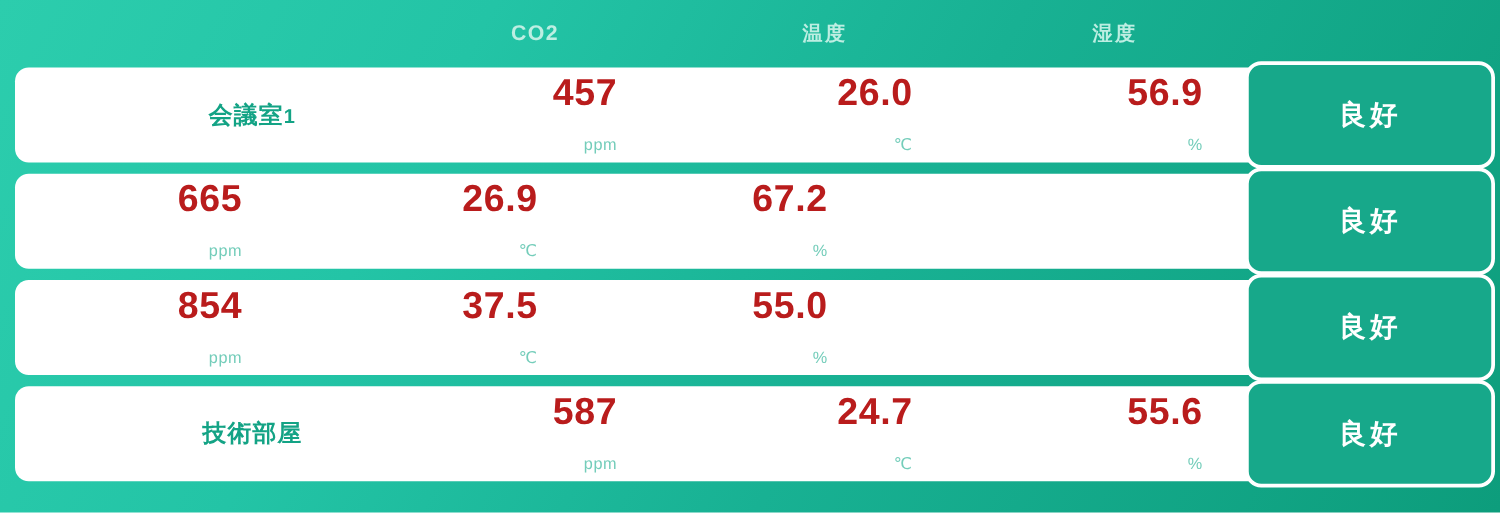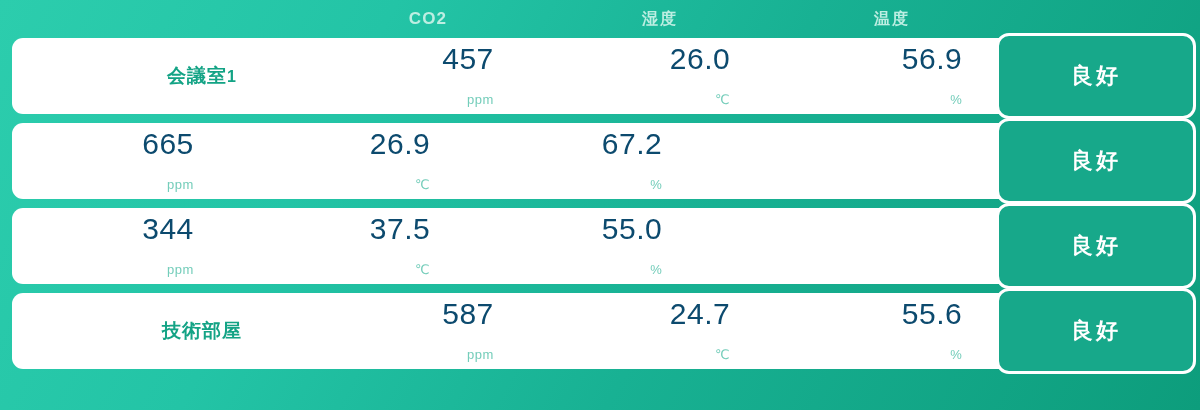--- a/index.html
+++ b/index.html
@@ -18,21 +18,21 @@
     width: 1200px;
     height: 410px;
     box-sizing: border-box;
     padding: 0 12px;
     display: flex;
     flex-direction: column;
   }
 
   
   .header-row {
-    height: 38px;
+    height: 54px;
     display: flex;
     align-items: center;
     flex: 0 0 auto;
   }
   .col-room   { width: 300px; flex: 0 0 300px; }
   .col-metric { width: 232px; flex: 0 0 232px; text-align: center; }
   .col-status { flex: 1 1 auto; }
 
   .header-label {
     color: #bdeee2;
@@ -79,23 +79,23 @@
     align-items: center;
     justify-content: center;
     position: relative;
   }
   .metric-inner {
     display: inline-flex;
     flex-direction: column;
     align-items: flex-end;
   }
   .metric-value {
-    color: #0c4a6e;
+    color: #b91c1c;
     font-size: 30px;
-    font-weight: normal;
+    font-weight: bold;
     line-height: 1.0;
     letter-spacing: 0.5px;
   }
   .metric-unit {
     color: #74cdba;
     font-size: 13px;
     line-height: 1.35;
     letter-spacing: 0.5px;
     margin-top: 17px;
   }
@@ -136,25 +136,25 @@
 <div class="dashboard">
 
   <div class="header-row">
     <div class="col-room"></div>
 
     <div class="col-metric">
       <span class="header-label">CO2</span>
     </div>
 
     <div class="col-metric">
+      <span class="header-label jp">温度</span>
+    </div>
+
+    <div class="col-metric">
       <span class="header-label jp">湿度</span>
-    </div>
-
-    <div class="col-metric">
-      <span class="header-label jp">温度</span>
     </div>
 
     <div class="col-status"></div>
   </div>
 
   <div class="rows">
 
     <div class="room-row">
       <div class="room-name">
         <span>会議室</span><span class="suffix-num">1</span>
@@ -202,21 +202,21 @@
         </span>
       </div>
       <div class="status-cell">
         <div class="status-badge">良好</div>
       </div>
     </div>
 
     <div class="room-row">
       <div class="metric">
         <span class="metric-inner">
-          <span class="metric-value">344</span>
+          <span class="metric-value">854</span>
           <span class="metric-unit">ppm</span>
         </span>
       </div>
       <div class="metric">
         <span class="metric-inner">
           <span class="metric-value">37.5</span>
           <span class="metric-unit">℃</span>
         </span>
       </div>
       <div class="metric">

